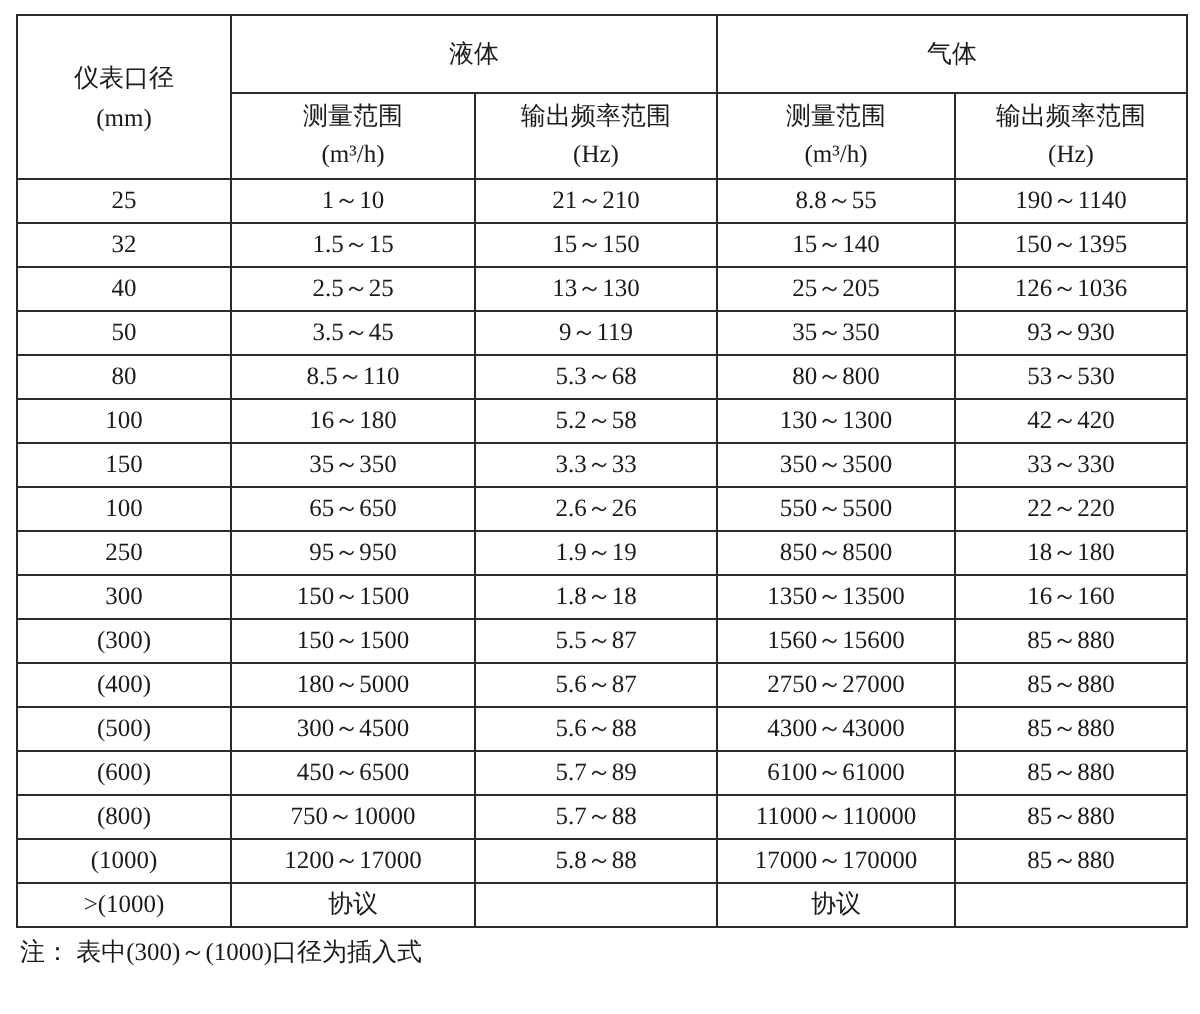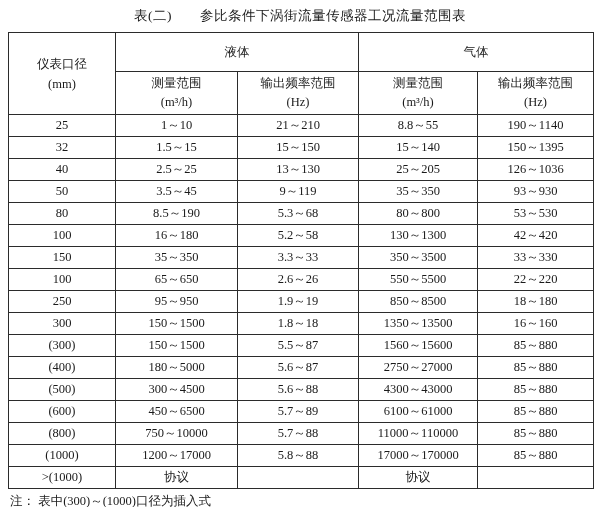--- a/index.html
+++ b/index.html
@@ -50,21 +50,20 @@
     margin: 4px 0 0 10px;
     font-size: 12.5px;
     line-height: 16px;
   }
 </style>
 </head>
 <body>
 
 <div class="page">
 
-  <div class="doc-title">表(二)　　参比条件下涡街流量传感器工况流量范围表</div>
 
   <table class="range-table">
     <colgroup>
       <col style="width:107px">
       <col style="width:122px">
       <col style="width:121px">
       <col style="width:119px">
       <col style="width:116px">
     </colgroup>
     <thead>
@@ -119,21 +118,21 @@
         </tr>
         <tr>
           <td>50</td>
           <td>3.5～45</td>
           <td>9～119</td>
           <td>35～350</td>
           <td>93～930</td>
         </tr>
         <tr>
           <td>80</td>
-          <td>8.5～190</td>
+          <td>8.5～110</td>
           <td>5.3～68</td>
           <td>80～800</td>
           <td>53～530</td>
         </tr>
         <tr>
           <td>100</td>
           <td>16～180</td>
           <td>5.2～58</td>
           <td>130～1300</td>
           <td>42～420</td>

